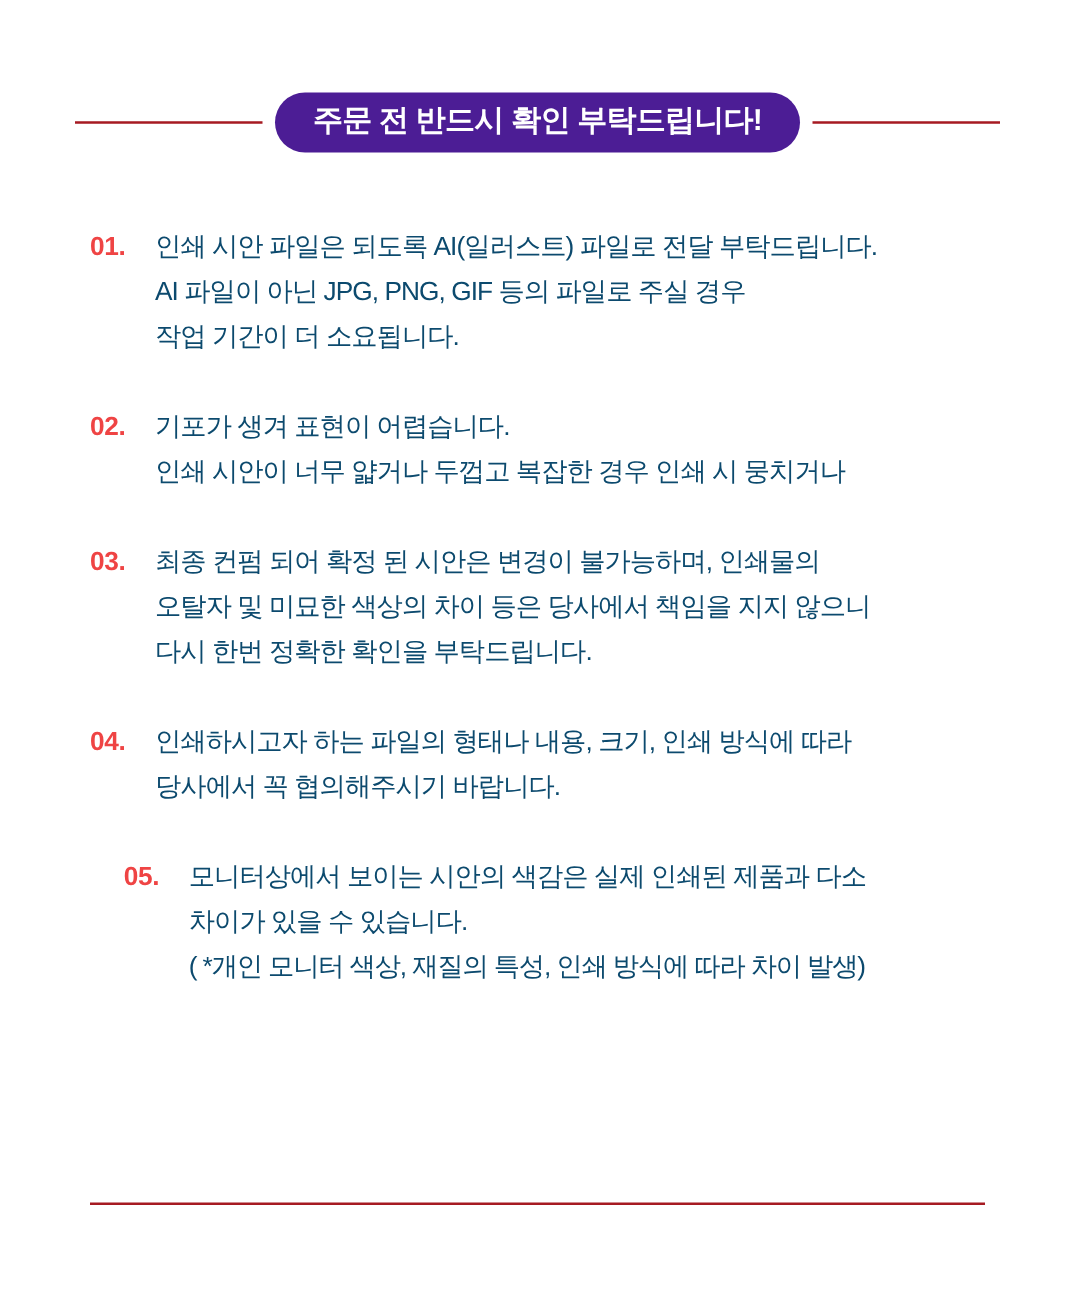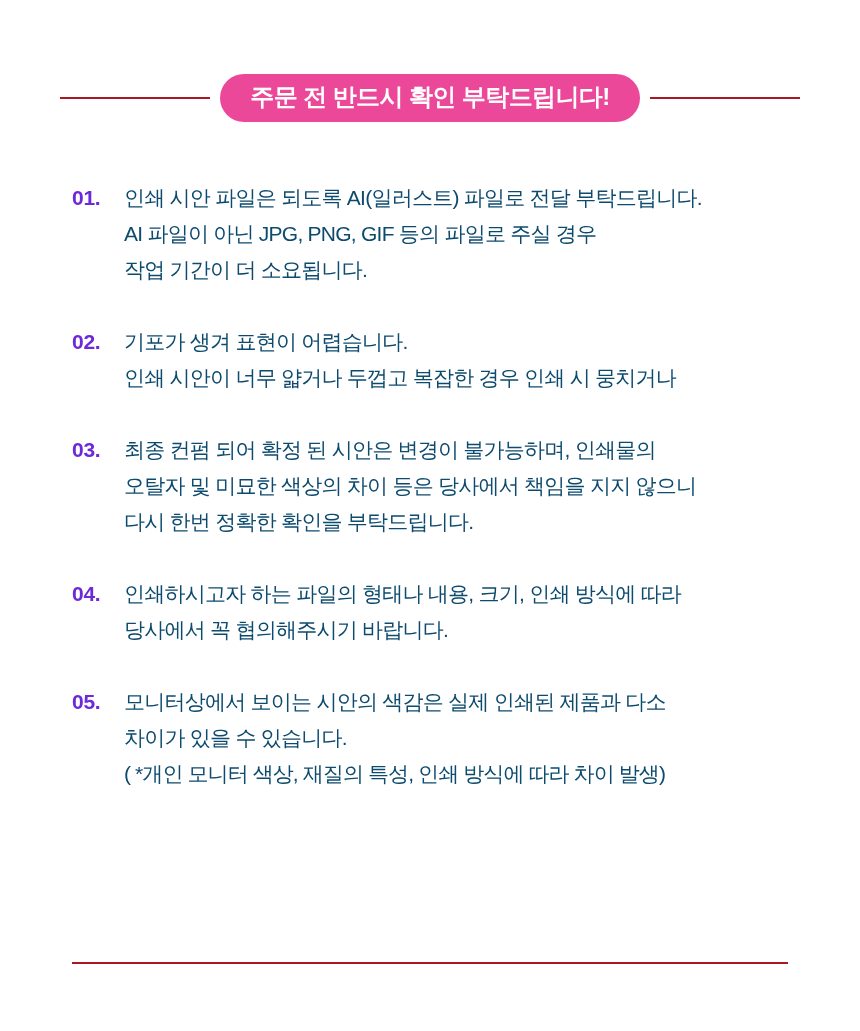--- a/index.html
+++ b/index.html
@@ -34,21 +34,21 @@
     justify-content: center;
   }
   .rule {
     height: 2px;
     background: #a61a22;
     flex: 0 0 auto;
   }
   .rule-left { width: 150px; margin-right: 10px; }
   .rule-right { width: 150px; margin-left: 10px; }
   .badge {
-    background: #ec4899;
+    background: #4c1d95;
     color: #ffffff;
     border-radius: 24px;
     padding: 11px 30px 13px 30px;
     font-size: 24px;
     font-weight: bold;
     letter-spacing: -0.6px;
     line-height: 1;
     white-space: nowrap;
   }
 
@@ -57,27 +57,27 @@
     position: absolute;
     top: 180px;
     left: 72px;
     width: 740px;
   }
   .item {
     display: flex;
     align-items: flex-start;
     margin-bottom: 36px;
   }
-  .item:last-child { margin-bottom: 0; }
+  .item:last-child { margin-bottom: 0; margin-left: 27px; }
   .num {
     flex: 0 0 auto;
     width: 52px;
     font-size: 21px;
     font-weight: bold;
-    color: #6d28d9;
+    color: #ef4444;
     line-height: 36px;
     letter-spacing: -0.3px;
   }
   .lines {
     flex: 1 1 auto;
   }
   .line {
     font-size: 21px;
     line-height: 36px;
     letter-spacing: -0.75px;

